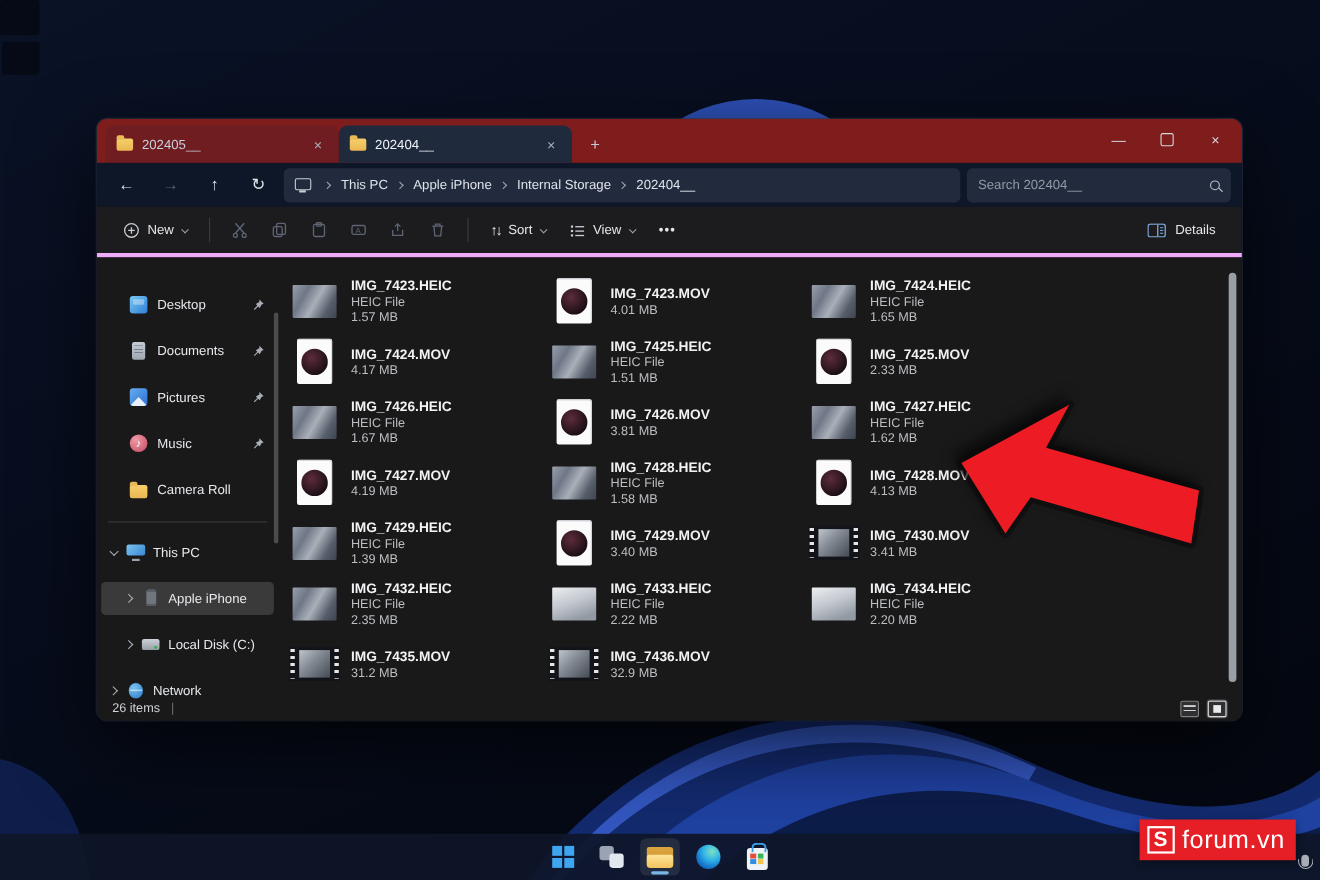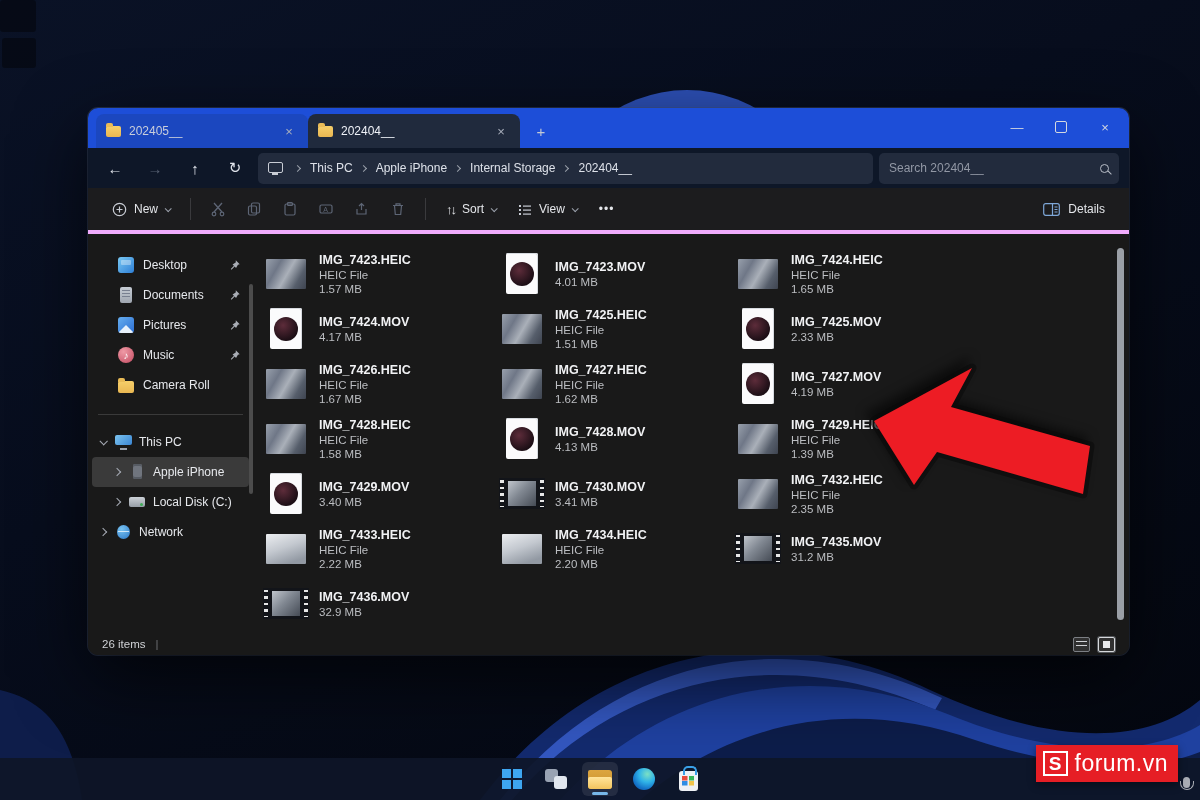--- a/index.html
+++ b/index.html
@@ -11,21 +11,21 @@
   .dicon { position:absolute; background:rgba(0,0,0,.4); border-radius:3px; }
   .d1 { left:0; top:0; width:36px; height:32px; }
   .d2 { left:2px; top:38px; width:34px; height:30px; }
 
   
   .win { position:absolute; left:88px; top:108px; width:1041px; height:547px;
     border-radius:10px; overflow:hidden; background:#191919;
     box-shadow:0 24px 70px rgba(0,0,0,.65), 0 0 0 1px rgba(70,84,110,.45); }
 
   
-  .tabbar { height:40px; background:#1d4ed8; display:flex; align-items:flex-end; position:relative; }
+  .tabbar { height:40px; background:#7f1d1d; display:flex; align-items:flex-end; position:relative; }
   .tabs { display:flex; align-items:flex-end; padding-left:8px; }
   .tab { width:212px; height:34px; display:flex; align-items:center; gap:8px;
     padding:0 10px; border-radius:8px 8px 0 0; color:#c9cedb; font-size:12px;
     background:#15203326; cursor:default; }
   .tab[data-active="true"] { background:#202a3d; color:#eef1f7; }
   .tab-label { flex:1; white-space:nowrap; overflow:hidden; }
   .tab-close { font-size:13px; color:#aab0bd; width:18px; height:18px; display:flex;
     align-items:center; justify-content:center; border-radius:4px; }
   .newtab { width:26px; height:26px; margin:0 0 4px 8px; display:flex; align-items:center;
     justify-content:center; color:#c3c9d5; font-size:15px; border-radius:4px; }
@@ -76,21 +76,21 @@
     border-radius:5px; }
   .vdiv { width:1px; height:22px; background:#3a3a3d; margin:0 8px; }
   .sortglyph { font-size:13px; color:#e4e6ea; letter-spacing:-2px; }
   .more { color:#e4e6ea; font-size:12px; letter-spacing:1px; padding:0 10px; }
   .spacer { flex:1; }
   .details-btn { display:flex; align-items:center; gap:8px; color:#e4e6ea; font-size:12px; padding:7px 10px; }
 
   
   .wbody { display:flex; height:399px; background:#191919; }
   .sidebar { width:165px; flex:0 0 auto; padding-top:16px; position:relative; }
-  .qrow, .trow { height:30px; display:flex; align-items:center; gap:9px; margin:0 4px;
+  .qrow, .trow { height:30px; display:flex; align-items:center; gap:9px; margin:12px 4px;
     padding-left:26px; border-radius:4px; color:#e6e8ec; font-size:12px; position:relative; }
   .qlabel, .tlabel { flex:1; white-space:nowrap; overflow:hidden; }
   .pin { width:13px; height:13px; margin-right:8px; flex:0 0 auto; }
   .pin[data-pin="false"] { visibility:hidden; }
   .trow { padding-left:8px; gap:7px; }
   .trow[data-ind="1"] { padding-left:22px; }
   .trow[data-sel="true"] { background:#3a3a3a; }
   .trow .chev { border-color:#a6abb5; margin-right:2px; }
   .sdiv { height:1px; background:#3a3a3a; margin:14px 10px 12px 10px; }
   .side-scroll { position:absolute; right:0; top:50px; width:4px; height:210px;
@@ -535,20 +535,30 @@
 
             <div class="tile">
               <span class="thumb" data-icon="photo"></span>
               <span class="fmeta">
                 <span class="f-name">IMG_7426.HEIC</span>
                 <span class="f-type">HEIC File</span>
                 <span class="f-size">1.67 MB</span>
               </span>
             </div>
 
+            <div class="tile">
+              <span class="thumb" data-icon="mov">
+                <i class="play"></i>
+              </span>
+              <span class="fmeta">
+                <span class="f-name">IMG_7426.MOV</span>
+
+                <span class="f-size">3.81 MB</span>
+              </span>
+            </div>
 
             <div class="tile">
               <span class="thumb" data-icon="photo"></span>
               <span class="fmeta">
                 <span class="f-name">IMG_7427.HEIC</span>
                 <span class="f-type">HEIC File</span>
                 <span class="f-size">1.62 MB</span>
               </span>
             </div>
 

